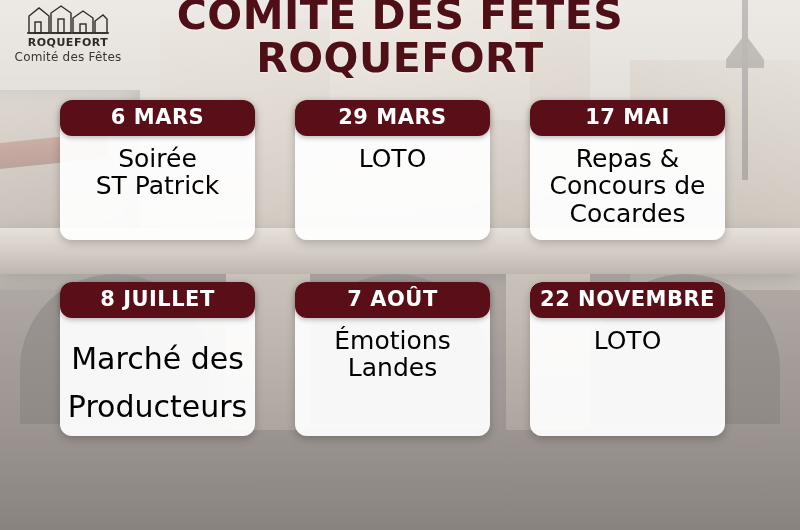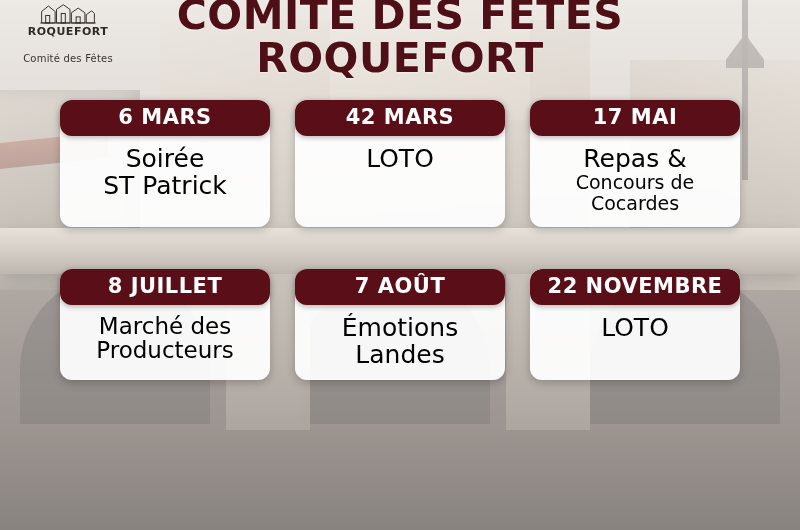--- a/index.html
+++ b/index.html
@@ -137,24 +137,24 @@
   }
   .logo-title {
     font-size: 11px;
     font-weight: bold;
     letter-spacing: .5px;
     color: #2f2a26;
     line-height: 1;
     margin-top: 1px;
   }
   .logo-sub {
-    font-size: 10px;
+    font-size: 12px;
     color: #3b342f;
     letter-spacing: .2px;
-    margin-top: 16px;
+    margin-top: 2px;
     text-align: right;
   }
 
   
   .heading {
     position: absolute;
     left: 0; top: -6px;
     width: 800px;
     text-align: center;
     color: #4e0f17;
@@ -180,21 +180,21 @@
     left: 60px;
     top: 100px;
     width: 680px;
     display: grid;
     grid-template-columns: repeat(3, 210px);
     grid-column-gap: 25px;
     grid-row-gap: 42px;
   }
 
   .card {
-    width: 210px;
+    width: 195px;
     background: rgba(255,255,255,.93);
     border-radius: 12px;
     box-shadow: 0 3px 8px rgba(0,0,0,.22);
     overflow: visible;
     position: relative;
     padding-bottom: 10px;
   }
   .card-date {
     background: #5a0f18;
     color: #ffffff;
@@ -211,26 +211,26 @@
     padding: 9px 6px 2px;
     text-align: center;
     color: #000000;
   }
   .card-body .title {
     font-size: 25px;
     line-height: 1.08;
     display: block;
   }
   .card-body .subtitle {
-    font-size: 19px;
+    font-size: 25px;
     line-height: 1.12;
     display: block;
     text-align: center;
   }
-  .card-body.small .title { font-size: 23px; }
+  .card-body.small .title { font-size: 30px; margin-top: 16px; }
 
   .cut { 
     overflow: hidden;
   }
 </style>
 </head>
 <body>
 
 <div class="bg">
   <div class="bg-sky"></div>
@@ -280,21 +280,21 @@
 
     <div class="card">
       <div class="card-date">6 MARS</div>
       <div class="card-body">
         <span class="title">Soirée</span>
         <span class="title">ST Patrick</span>
       </div>
     </div>
 
     <div class="card">
-      <div class="card-date">42 MARS</div>
+      <div class="card-date">29 MARS</div>
       <div class="card-body">
         <span class="title">LOTO</span>
       </div>
     </div>
 
     <div class="card">
       <div class="card-date">17 MAI</div>
       <div class="card-body">
         <span class="title">Repas &amp;</span>
         <span class="subtitle">Concours de Cocardes</span>

